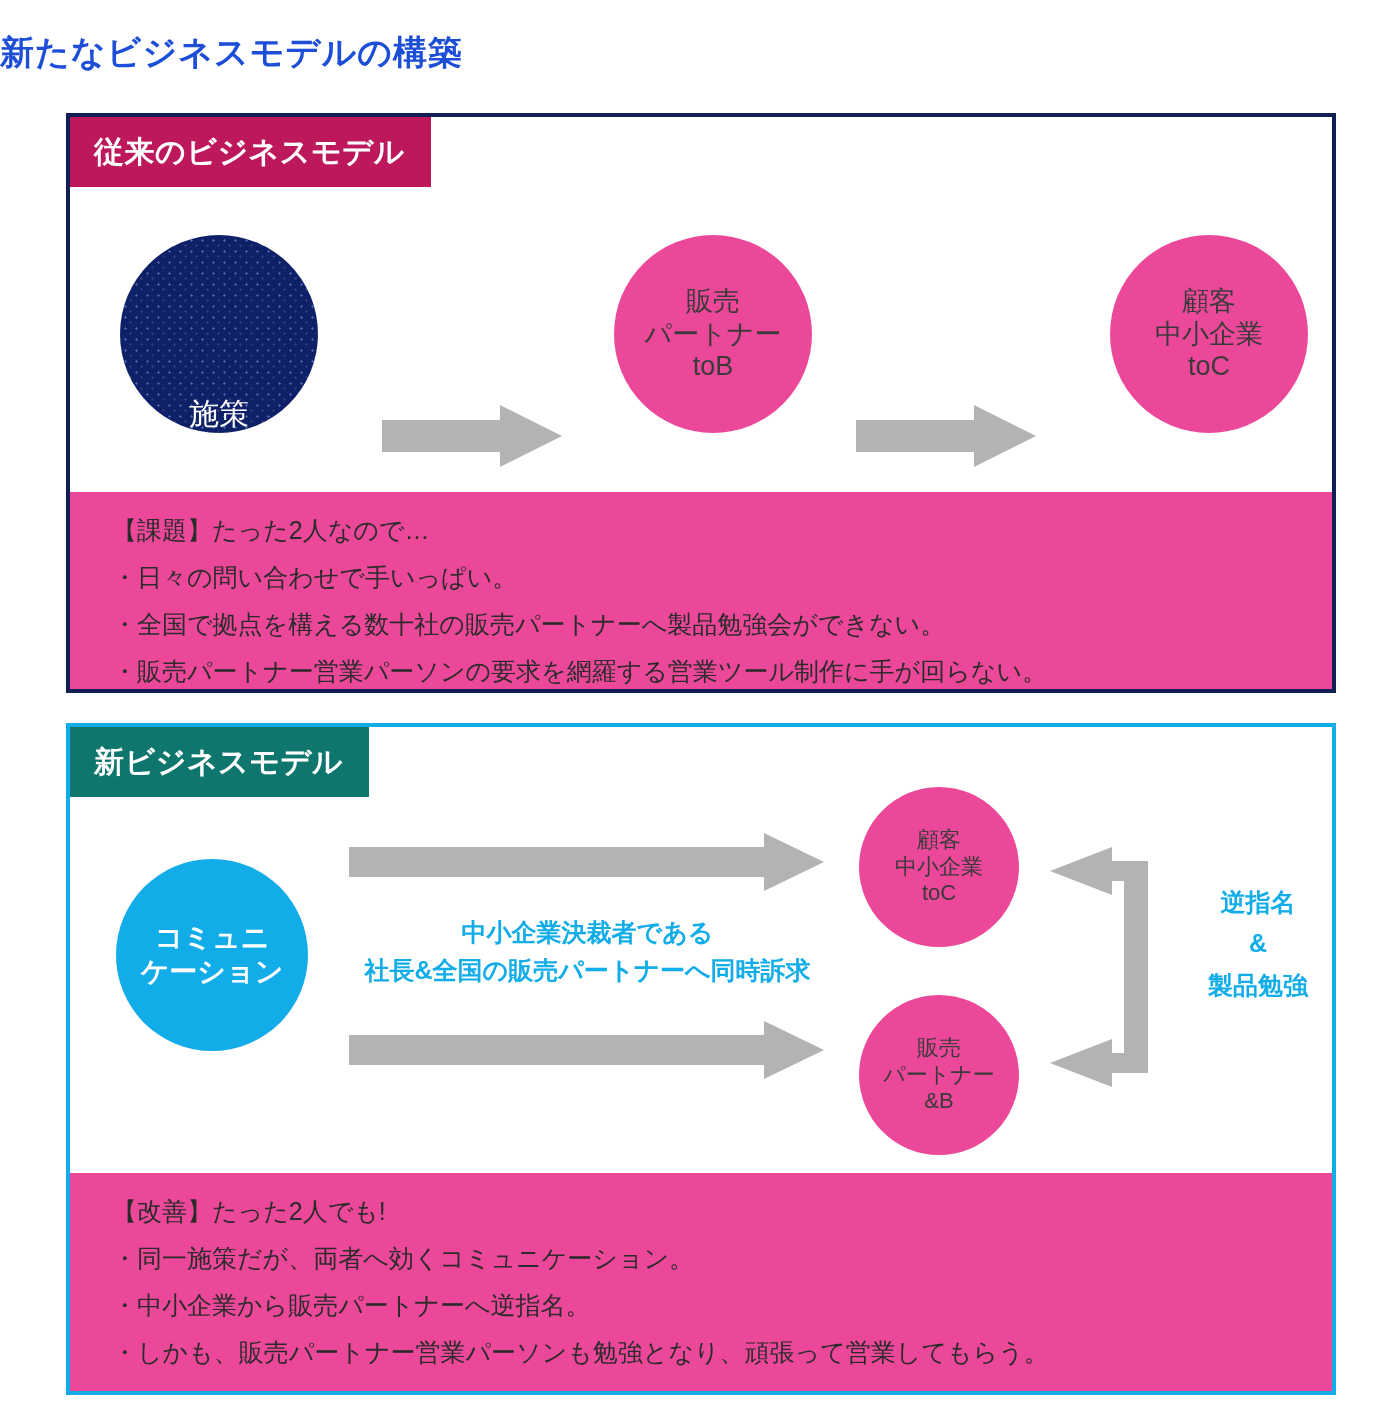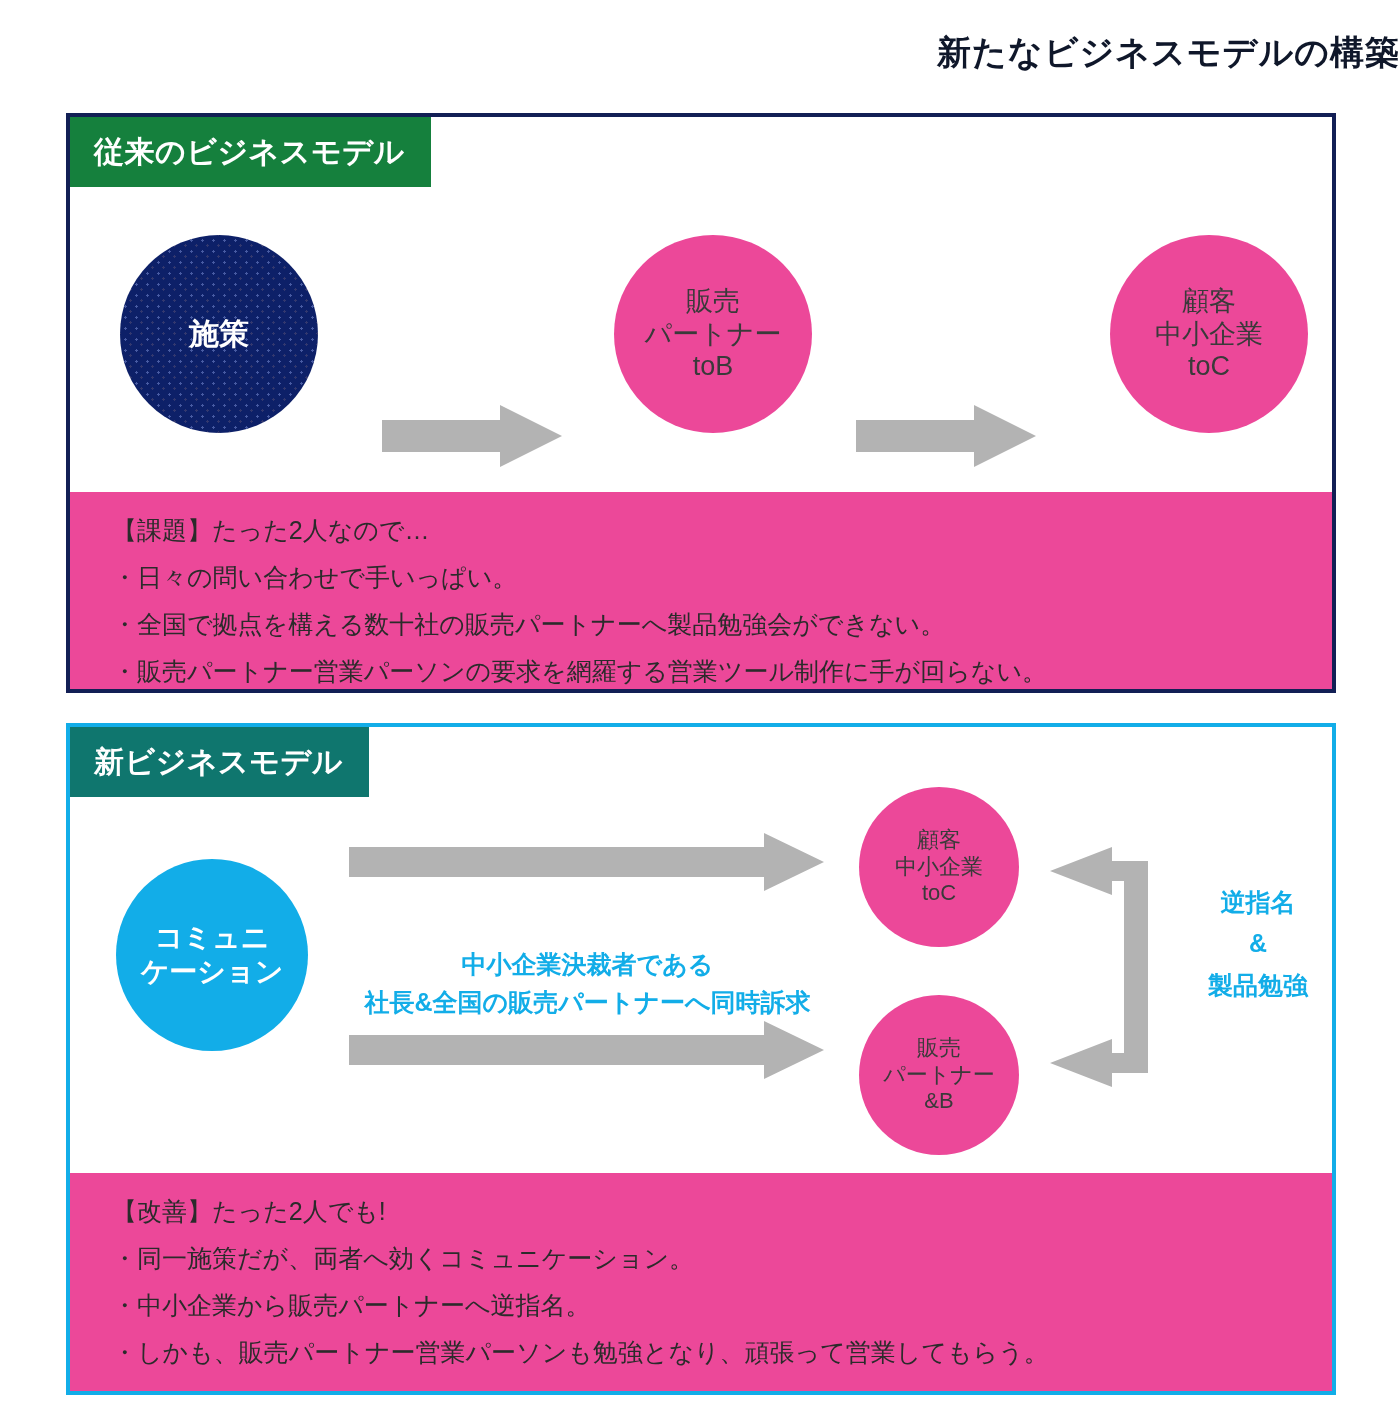--- a/index.html
+++ b/index.html
@@ -16,24 +16,24 @@
     position: relative;
     overflow: hidden;
   }
 
   
   .page-title {
     position: absolute;
     left: 0;
     top: 30px;
     width: 1400px;
-    text-align: right;
+    text-align: left;
     font-size: 34px;
     font-weight: bold;
-    color: #0f172a;
+    color: #1d4ed8;
     letter-spacing: 1px;
   }
 
   
   .section {
     position: absolute;
     box-sizing: border-box;
     background: #ffffff;
   }
   .section.old {
@@ -58,21 +58,21 @@
     height: 70px;
     display: flex;
     align-items: center;
     padding: 0 26px 0 24px;
     box-sizing: border-box;
     font-size: 30px;
     font-weight: bold;
     color: #ffffff;
     letter-spacing: 0.5px;
   }
-  .section.old .section-tab { background: #15803d; }
+  .section.old .section-tab { background: #be185d; }
   .section.new .section-tab { background: #0f766e; }
 
   
   .diagram {
     position: absolute;
     left: 0;
     right: 0;
     top: 0;
   }
 
@@ -90,21 +90,22 @@
   .circle .cline { display: block; line-height: 1.22; white-space: nowrap; }
 
   .circle.navy {
     background-color: #0d2068;
     background-image:
       radial-gradient(circle, rgba(120,140,210,0.55) 1.1px, rgba(0,0,0,0) 1.3px),
       radial-gradient(circle, rgba(150,120,130,0.28) 1.1px, rgba(0,0,0,0) 1.3px);
     background-size: 11px 11px, 11px 11px;
     background-position: 0 0, 5px 5px;
     color: #ffffff;
-    font-weight: bold;
+    font-weight: normal;
+    justify-content: flex-end;
   }
   .circle.cyan {
     background: #12ade8;
     color: #ffffff;
     font-weight: bold;
   }
   .circle.pale {
     background: #ec4899;
     color: #3a3a3a;
     font-weight: normal;
@@ -225,21 +226,21 @@
     </div>
 
     <svg class="arrow-right" style="left:279px; top:105px;" width="475" height="60" viewBox="0 0 475 60">
       <polygon points="0,15 415,15 415,1 475,30 415,59 415,45 0,45" fill="#b3b3b3"></polygon>
     </svg>
 
     <svg class="arrow-right" style="left:279px; top:293px;" width="475" height="60" viewBox="0 0 475 60">
       <polygon points="0,15 415,15 415,1 475,30 415,59 415,45 0,45" fill="#b3b3b3"></polygon>
     </svg>
 
-    <div class="caption cyan-bold" style="left:265px; top:187px; width:505px;margin-top:32px;">
+    <div class="caption cyan-bold" style="left:265px; top:187px; width:505px;">
       <span style="display:block;">中小企業決裁者である</span>
       <span style="display:block;">社長&amp;全国の販売パートナーへ同時訴求</span>
     </div>
 
     <div class="circle pale" style="left:789px; top:60px; width:160px; height:160px; font-size:22px;">
       <span class="cline">顧客</span>
       <span class="cline">中小企業</span>
       <span class="cline">toC</span>
     </div>
 

